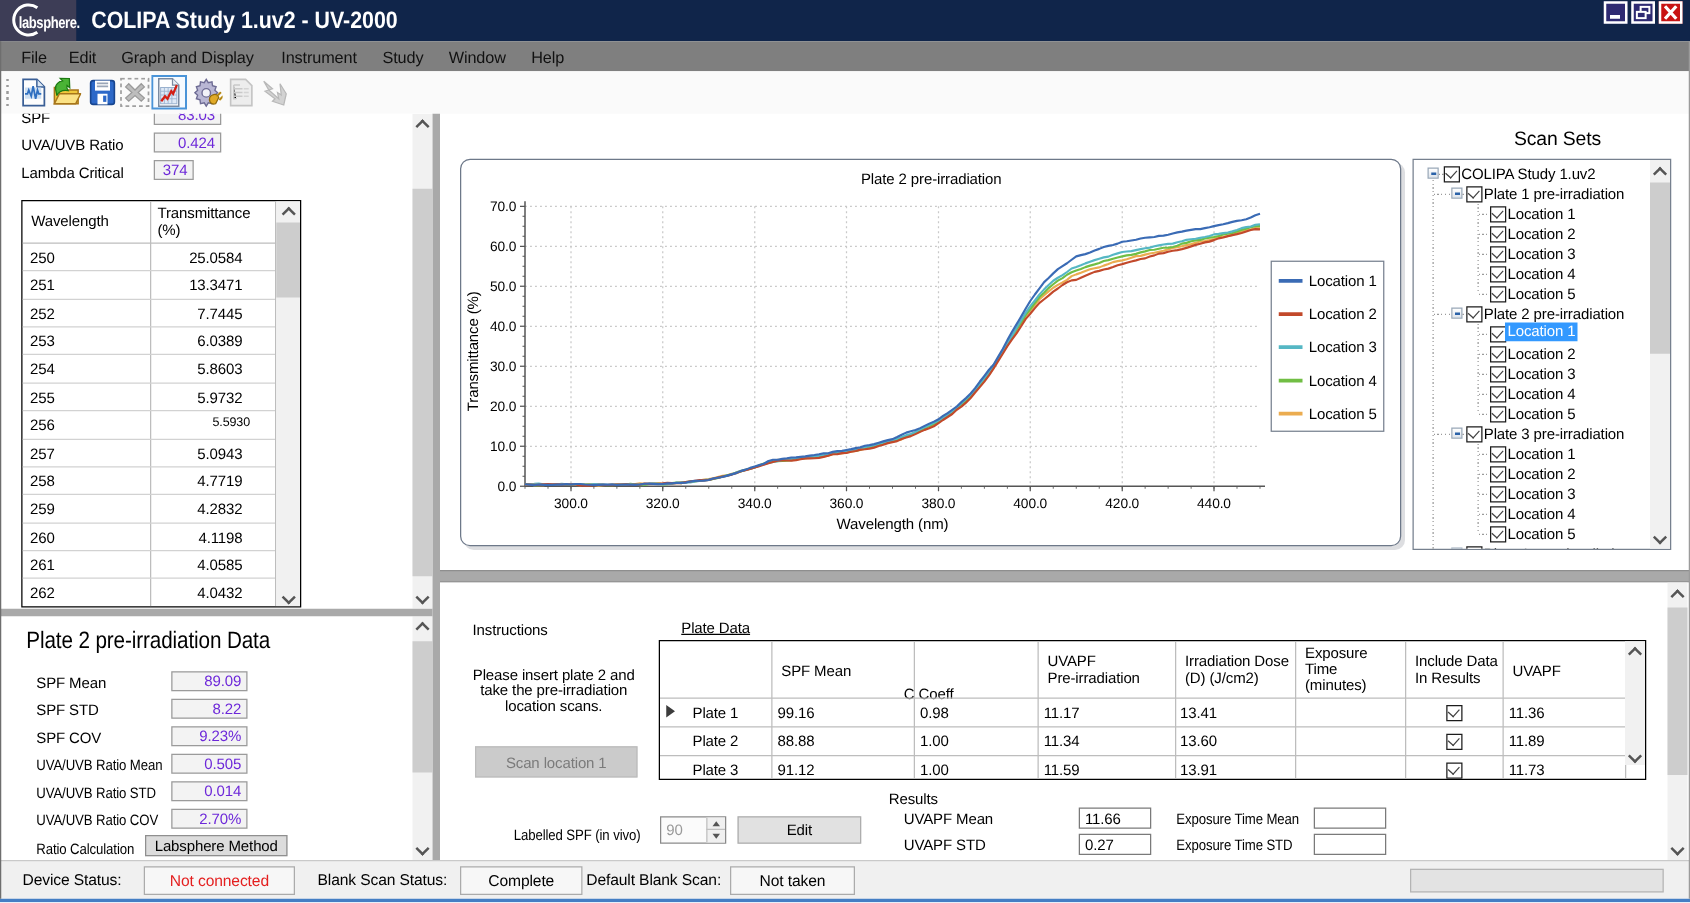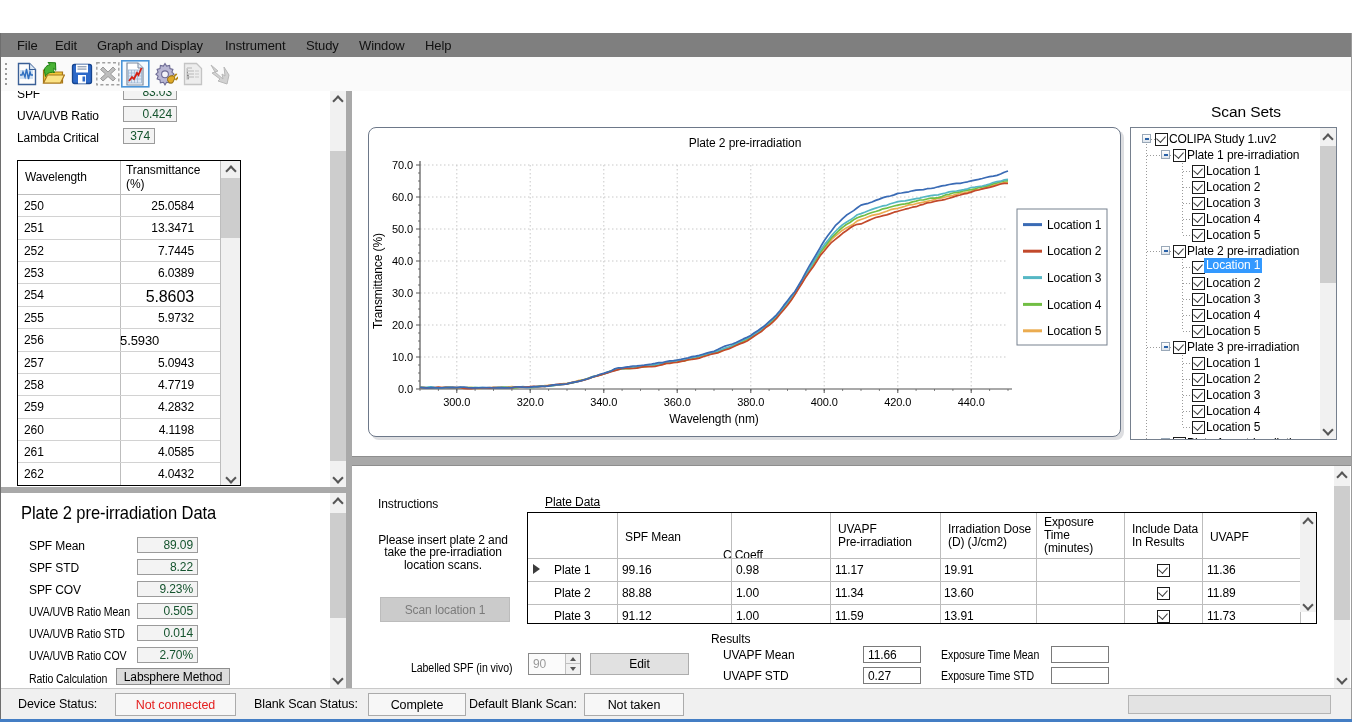--- a/index.html
+++ b/index.html
@@ -17,21 +17,21 @@
 .toolbar{position:absolute;left:0;top:57px;width:1352px;height:34px;background:#fafafa;}
 .grip{position:absolute;left:5px;top:63px;width:2px;height:22px;background:repeating-linear-gradient(to bottom,#9a9a9a 0 2px,transparent 2px 5px);}
 .ticon{position:absolute;top:62px;width:24px;height:24px;}
 
 .panel{position:absolute;background:#fff;overflow:hidden;}
 .vsplit{position:absolute;left:346px;top:91px;width:6px;height:597px;background:#a9a9a9;}
 .hsplitL{position:absolute;left:0;top:487px;width:346px;height:6px;background:#a9a9a9;}
 .hsplitR{position:absolute;left:352px;top:456px;width:1000px;height:10px;background:#a9a9a9;border-top:1px solid #8e8e8e;border-bottom:1px solid #8e8e8e;box-sizing:border-box;}
 .lbl{position:absolute;font-size:12px;color:#000;white-space:nowrap;}
 .cnd{transform:scaleX(0.88);transform-origin:left center;}
-.vbox{position:absolute;box-sizing:border-box;background:#f3f3f3;border:1px solid #9b9b9b;font-size:12px;text-align:right;padding-right:4px;color:#14532d;}
+.vbox{position:absolute;box-sizing:border-box;background:#f3f3f3;border:1px solid #9b9b9b;font-size:12px;text-align:right;padding-right:4px;color:#6d28d9;}
 
 .sb{position:absolute;background:#f1f1f1;}
 .sbthumb{position:absolute;background:#cdcdcd;}
 .chev{position:absolute;width:6px;height:6px;border-left:2px solid #555;border-bottom:2px solid #555;}
 .chev.up{transform:rotate(135deg);}
 .chev.dn{transform:rotate(-45deg);}
 
 .cb{position:absolute;width:11px;height:11px;border:1.5px solid #1c1c1c;background:#fff;}
 .cb i{position:absolute;left:1.5px;top:0px;width:5px;height:7px;border-right:1.7px solid #404040;border-bottom:1.7px solid #404040;transform:rotate(42deg);}
 .eb{position:absolute;width:9px;height:9px;box-sizing:border-box;border:1px solid #99a8b8;background:linear-gradient(#fff,#dde4ec);}
@@ -43,20 +43,43 @@
 .btn{position:absolute;box-sizing:border-box;background:#e0e0e0;border:1px solid #9e9e9e;font-size:12px;color:#000;text-align:center;}
 
 .statusbar{position:absolute;left:0;top:688px;width:1352px;height:31px;background:#f0f0f0;border-top:1px solid #c9c9c9;box-sizing:border-box;}
 .sbox{position:absolute;top:693px;height:23px;box-sizing:border-box;background:#f7f7f7;border:1px solid #ababab;font-size:12.5px;text-align:center;padding-top:4px;}
 .slbl{position:absolute;top:697px;font-size:12.5px;color:#000;white-space:nowrap;}
 .bluebottom{position:absolute;left:0;top:719px;width:1352px;height:3px;background:#447ec4;}
 </style></head>
 <body>
 <div id="win">
 
+<div class="titlebar">
+ <div class="logo">
+  <svg width="61" height="33" style="position:absolute;left:0;top:0">
+   <path d="M 29.9 6.2 A 12 12 0 1 0 29.9 25.8" fill="none" stroke="#fff" stroke-width="2.4"></path>
+  </svg>
+  <div style="position:absolute;left:15px;top:10px;color:#fff;font-size:13px;font-weight:bold;transform:scaleX(0.8);transform-origin:left;letter-spacing:-0.4px;">labsphere.</div>
+ </div>
+ <div class="apptitle">COLIPA Study 1.uv2 - UV-2000</div>
+ <div class="wbtn" style="left:1283px;background:#2e2a72;">
+        <div style="position:absolute;left:3px;top:9px;width:8px;height:3px;background:#fff"></div>
+      </div>
+ <div class="wbtn" style="left:1305px;background:#2e2a72;">
+   <svg width="15" height="14" style="position:absolute;left:0;top:0">
+     <rect x="5.5" y="2.5" width="7" height="5" fill="none" stroke="#fff" stroke-width="1.6"></rect>
+     <rect x="2.5" y="6.5" width="7" height="5" fill="#2e2a72" stroke="#fff" stroke-width="1.6"></rect>
+   </svg>
+ </div>
+ <div class="wbtn" style="left:1327px;background:#c81414;">
+   <svg width="15" height="14" style="position:absolute;left:0;top:0">
+     <path d="M3 2 L12 12 M12 2 L3 12" stroke="#fff" stroke-width="2.6"></path>
+   </svg>
+ </div>
+</div>
 
 <div class="menubar">
  <span style="left:17px">File</span>
       <span style="left:55px">Edit</span>
  <span style="left:97px">Graph and Display</span>
       <span style="left:225px">Instrument</span>
  <span style="left:306px">Study</span>
       <span style="left:359px">Window</span>
  <span style="left:425px">Help</span>
 </div>
@@ -137,27 +160,27 @@
 <div style="position:absolute;left:6px;top:60.4px;font-size:12px;">251</div>
 <div style="position:absolute;left:102px;top:60.4px;width:74px;font-size:12px;text-align:right;">13.3471</div>
 <div style="position:absolute;left:0;top:77.7px;width:202px;height:1px;background:#d2d2d2;"></div>
 <div style="position:absolute;left:6px;top:82.7px;font-size:12px;">252</div>
 <div style="position:absolute;left:102px;top:82.7px;width:74px;font-size:12px;text-align:right;">7.7445</div>
 <div style="position:absolute;left:0;top:100.1px;width:202px;height:1px;background:#d2d2d2;"></div>
 <div style="position:absolute;left:6px;top:105.1px;font-size:12px;">253</div>
 <div style="position:absolute;left:102px;top:105.1px;width:74px;font-size:12px;text-align:right;">6.0389</div>
 <div style="position:absolute;left:0;top:122.4px;width:202px;height:1px;background:#d2d2d2;"></div>
 <div style="position:absolute;left:6px;top:127.4px;font-size:12px;">254</div>
-<div style="position:absolute;left:102px;top:127.4px;width:74px;font-size:16px;text-align:right;">5.8603</div>
+<div style="position:absolute;left:102px;top:127.4px;width:74px;font-size:12px;text-align:right;">5.8603</div>
 <div style="position:absolute;left:0;top:144.8px;width:202px;height:1px;background:#d2d2d2;"></div>
 <div style="position:absolute;left:6px;top:149.8px;font-size:12px;">255</div>
 <div style="position:absolute;left:102px;top:149.8px;width:74px;font-size:12px;text-align:right;">5.9732</div>
 <div style="position:absolute;left:0;top:167.2px;width:202px;height:1px;background:#d2d2d2;"></div>
 <div style="position:absolute;left:6px;top:172.2px;font-size:12px;">256</div>
-<div style="position:absolute;left:102px;top:172.2px;width:80px;font-size:13px;">5.5930</div>
+<div style="position:absolute;left:102px;top:172.2px;width:80px;font-size:10px;text-align:right;">5.5930</div>
 <div style="position:absolute;left:0;top:189.5px;width:202px;height:1px;background:#d2d2d2;"></div>
 <div style="position:absolute;left:6px;top:194.5px;font-size:12px;">257</div>
 <div style="position:absolute;left:102px;top:194.5px;width:74px;font-size:12px;text-align:right;">5.0943</div>
 <div style="position:absolute;left:0;top:211.9px;width:202px;height:1px;background:#d2d2d2;"></div>
 <div style="position:absolute;left:6px;top:216.9px;font-size:12px;">258</div>
 <div style="position:absolute;left:102px;top:216.9px;width:74px;font-size:12px;text-align:right;">4.7719</div>
 <div style="position:absolute;left:0;top:234.2px;width:202px;height:1px;background:#d2d2d2;"></div>
 <div style="position:absolute;left:6px;top:239.2px;font-size:12px;">259</div>
 <div style="position:absolute;left:102px;top:239.2px;width:74px;font-size:12px;text-align:right;">4.2832</div>
 <div style="position:absolute;left:0;top:256.6px;width:202px;height:1px;background:#d2d2d2;"></div>
@@ -484,21 +507,21 @@
 <div style="position:absolute;left:850px;top:47px;width:1px;height:110px;background:#bdbdbd;"></div>
 <div style="position:absolute;left:948px;top:47px;width:1px;height:110px;background:#bdbdbd;"></div>
 <div style="position:absolute;left:176px;top:92px;width:788px;height:1px;background:#bdbdbd;"></div>
 <div style="position:absolute;left:176px;top:115px;width:788px;height:1px;background:#bdbdbd;"></div>
 <div style="position:absolute;left:176px;top:138px;width:788px;height:1px;background:#bdbdbd;"></div>
 <div style="position:absolute;left:181px;top:98px;width:0;height:0;border-left:7px solid #3c3c3c;border-top:5px solid transparent;border-bottom:5px solid transparent;"></div>
 <div class="lbl" style="left:202px;top:97px;">Plate 1</div>
 <div class="lbl" style="left:270px;top:97px;">99.16</div>
 <div class="lbl" style="left:384px;top:97px;">0.98</div>
 <div class="lbl" style="left:483px;top:97px;">11.17</div>
-<div class="lbl" style="left:592px;top:97px;">19.91</div>
+<div class="lbl" style="left:592px;top:97px;">13.41</div>
 <div class="cb" style="left:805px;top:98px;">
         <i></i>
       </div>
 <div class="lbl" style="left:855px;top:97px;">11.36</div>
 <div class="lbl" style="left:202px;top:120px;">Plate 2</div>
 <div class="lbl" style="left:270px;top:120px;">88.88</div>
 <div class="lbl" style="left:384px;top:120px;">1.00</div>
 <div class="lbl" style="left:483px;top:120px;">11.34</div>
 <div class="lbl" style="left:592px;top:120px;">13.60</div>
 <div class="cb" style="left:805px;top:121px;">

